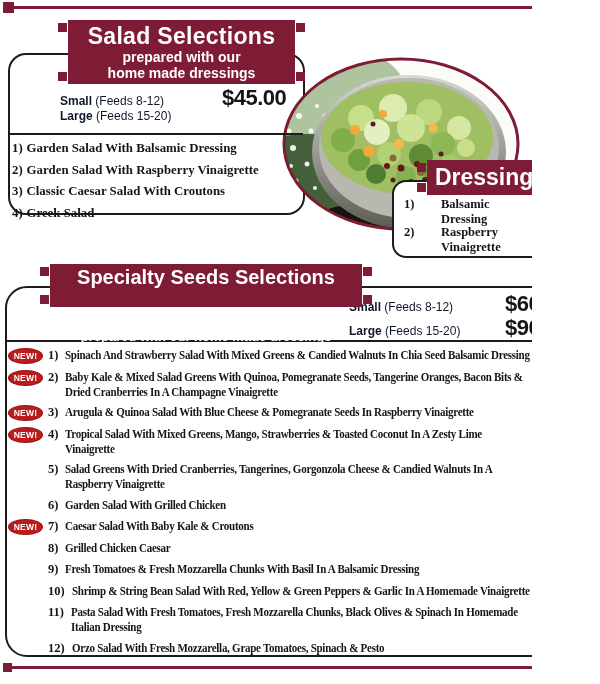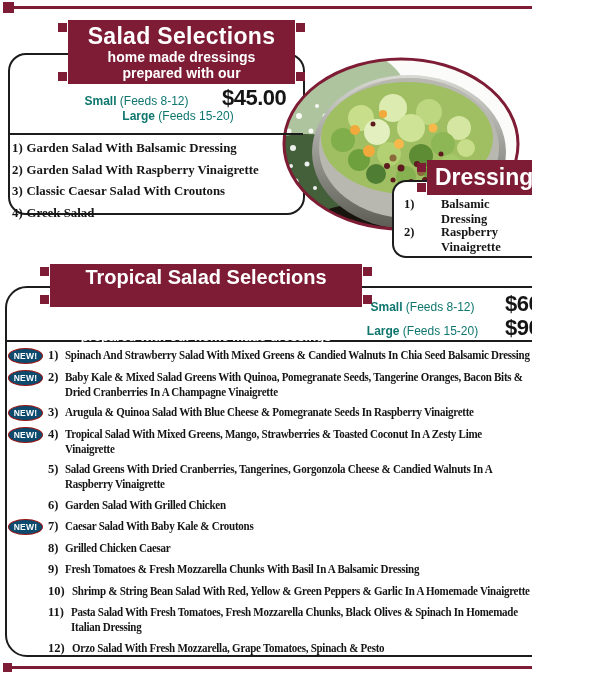--- a/index.html
+++ b/index.html
@@ -31,21 +31,21 @@
   .box3{left:5px;top:286px;width:590px;height:371px;border-radius:22px;z-index:1;}
   .divider{position:absolute;background:#1c1c1c;height:2px;z-index:3;}
   .div1{left:9px;top:133px;width:294px;}
   .div2{left:6px;top:340px;width:587px;}
 
   
   .sizes{position:absolute;z-index:3;}
   .sizes1{left:60px;top:85px;width:236px;}
   .sizes2{left:349px;top:291px;width:236px;}
   .size-row{display:flex;justify-content:flex-end;align-items:baseline;gap:9px;height:24px;}
-  .size-label{flex:1;text-align:center;font-size:12px;color:#0f766e;}
+  .size-label{flex:1;text-align:left;font-size:12px;color:#0f172a;}
   .size-label b{font-weight:bold;}
   .size-price{font-size:22px;font-weight:bold;letter-spacing:-.5px;text-align:left;}
   .sizes1 .size-price{min-width:74px;}
   .sizes2 .size-price{min-width:80px;}
 
   
   .list1{position:absolute;left:12px;top:137px;z-index:3;
          font-family:"Liberation Serif",serif;font-weight:bold;font-size:13.5px;}
   .l1-row{height:21.6px;line-height:21.6px;white-space:nowrap;transform:scaleX(.95);transform-origin:0 0;}
   .l1-num{margin-right:4px;}
@@ -55,21 +55,21 @@
          font-family:"Liberation Serif",serif;font-weight:bold;font-size:12.5px;}
   .d-row{display:flex;align-items:baseline;height:28px;}
   .d-num{width:17px;flex:none;}
   .d-name{flex:1;margin-left:20px;}
   .d-price{flex:none;}
 
   
   .splist{position:absolute;left:8px;top:348px;width:584px;z-index:3;
           font-family:"Liberation Serif",serif;font-weight:bold;font-size:12.5px;}
   .sp-row{display:flex;align-items:flex-start;margin-bottom:5.5px;}
-  .sp-badge{width:33px;height:14px;border-radius:50%;background:#0c4a6e;border:1px solid #9b1412;
+  .sp-badge{width:33px;height:14px;border-radius:50%;background:#b91c1c;border:1px solid #9b1412;
             color:#fff;font-family:"Liberation Sans",sans-serif;font-size:8.5px;font-weight:bold;
             display:flex;align-items:center;justify-content:center;margin-right:5px;flex:none;letter-spacing:.2px;}
   .sp-num{flex:none;margin-right:7px;line-height:15px;}
   .sp-text{flex:1;min-width:0;}
   .tline{white-space:nowrap;line-height:15px;letter-spacing:-.3px;transform:scaleX(.88);transform-origin:0 50%;}
 
   
   .photo{position:absolute;left:281px;top:56px;width:240px;height:176px;z-index:2;}
 
   
@@ -173,22 +173,22 @@
       <ellipse cx="120" cy="88" rx="117" ry="85" fill="none" stroke="#7d1c34" stroke-width="3"></ellipse>
     </svg>
   </div>
 
   <div class="banner b1">
     <span class="sq tl"></span>
     <span class="sq bl"></span>
     <span class="sq tr"></span>
     <span class="sq br"></span>
     <div class="b-title">Salad Selections</div>
+    <div class="b-sub">prepared with our</div>
     <div class="b-sub">home made dressings</div>
-    <div class="b-sub">prepared with our</div>
   </div>
 
   <div class="sizes sizes1">
 
       <div class="size-row">
         <span class="size-label"><b>Small</b> <span>(Feeds 8-12)</span></span>
         <span class="size-price">$45.00</span>
       </div>
 
       <div class="size-row">
@@ -239,21 +239,21 @@
     </div>
 
   <div class="box box3"></div>
   <div class="divider div2"></div>
 
   <div class="banner b3">
     <span class="sq tl"></span>
     <span class="sq bl"></span>
     <span class="sq tr"></span>
     <span class="sq br"></span>
-    <div class="b-title">Tropical Salad Selections</div>
+    <div class="b-title">Specialty Seeds Selections</div>
     <div class="b-sub">prepared with our home made dressings</div>
   </div>
 
   <div class="sizes sizes2">
 
       <div class="size-row">
         <span class="size-label"><b>Small</b> <span>(Feeds 8-12)</span></span>
         <span class="size-price">$60.00</span>
       </div>
 

